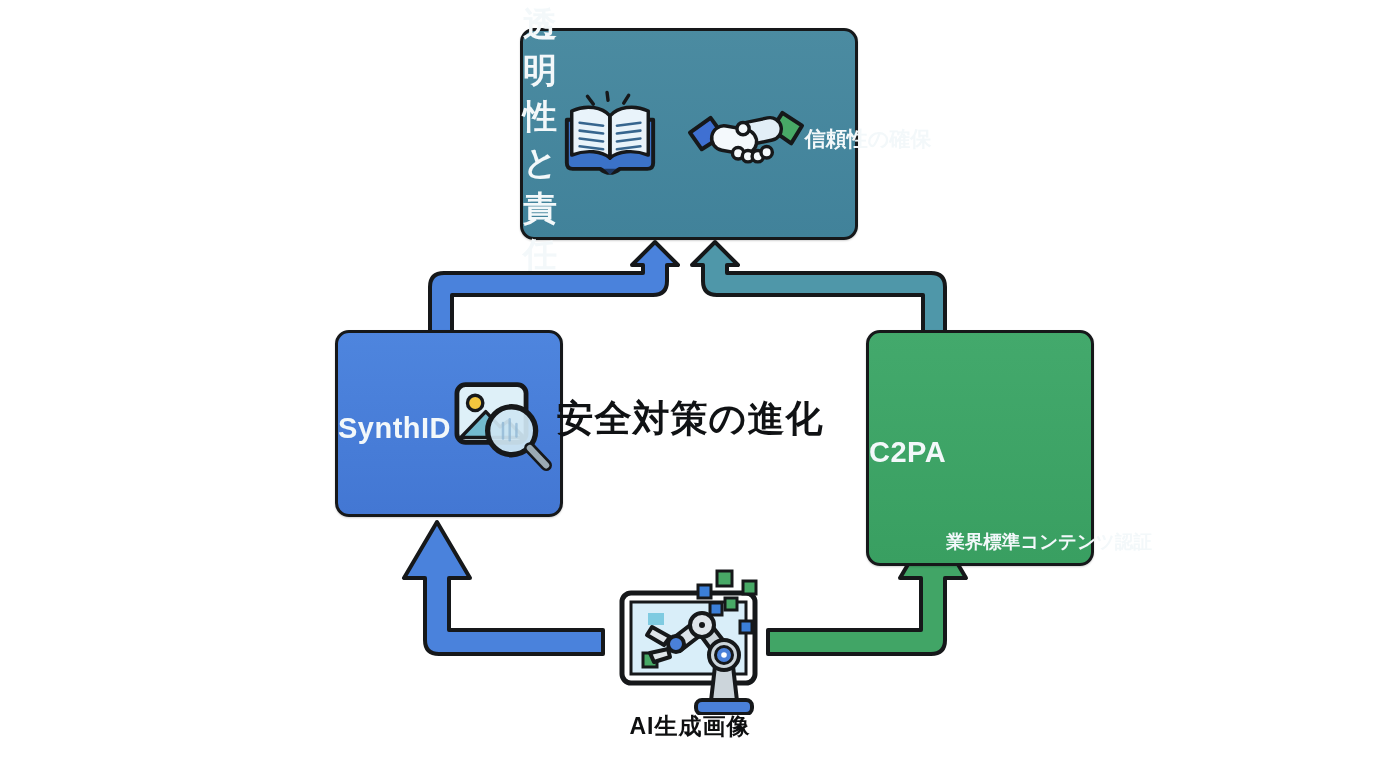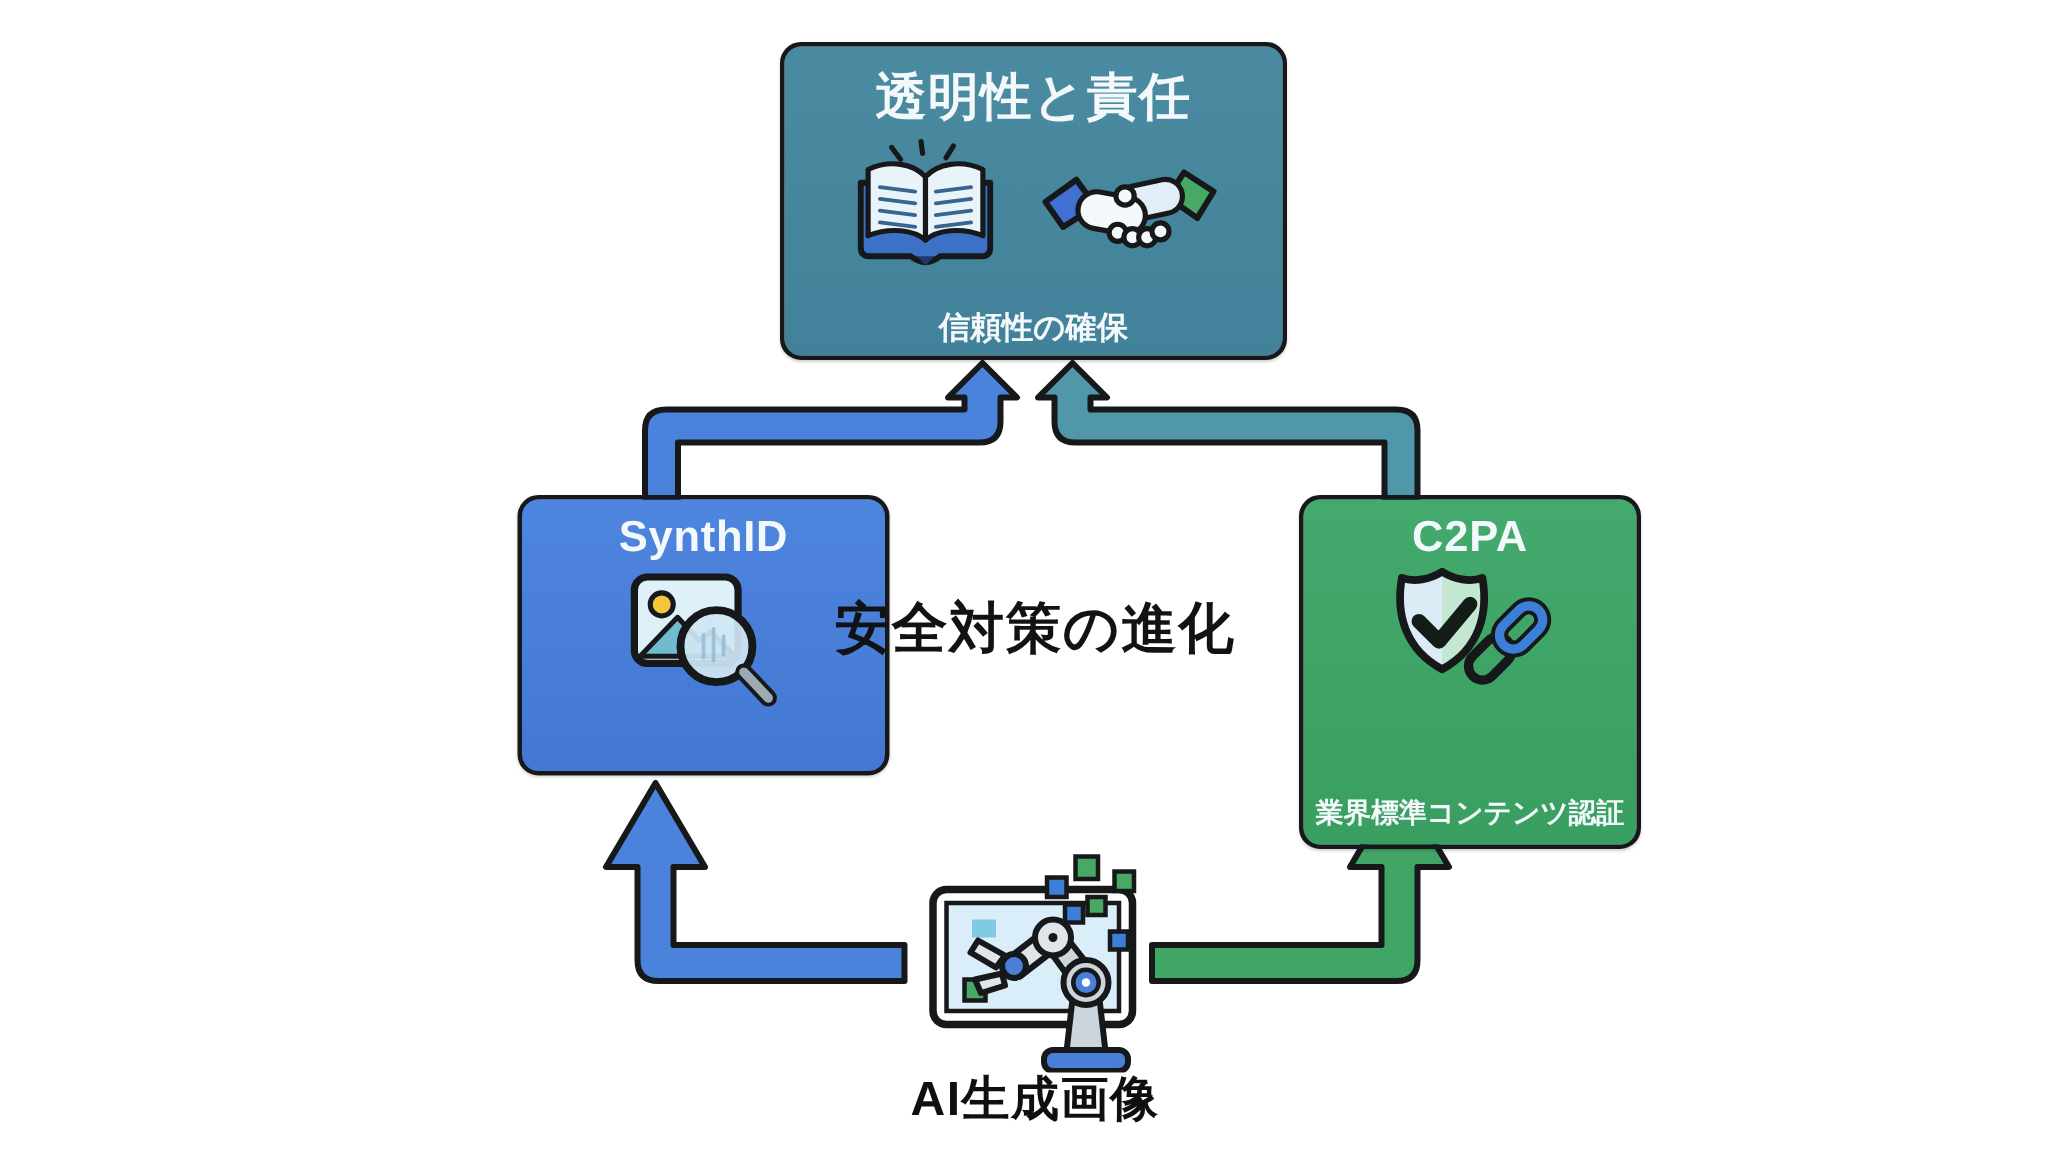--- a/index.html
+++ b/index.html
@@ -1,36 +1,36 @@
 <!DOCTYPE html>
 <html><head>
 <meta charset="utf-8">
 <style>
   html,body{margin:0;padding:0;background:#ffffff;}
   .canvas{position:relative;width:1376px;height:768px;background:#ffffff;overflow:hidden;
           font-family:"Liberation Sans","DejaVu Sans",sans-serif;}
   svg{display:block;}
   .arrow-layer{position:absolute;left:0;top:0;}
   .box{position:absolute;border:3.5px solid #16181a;border-radius:14px;box-sizing:border-box;
-       display:flex;flex-direction:column;align-items:center;color:#f3f8fa;
+       display:flex;flex-direction:row;align-items:center;color:#f3f8fa;
        box-shadow:0 1px 2px rgba(0,0,0,.18);}
   .top-box{left:520px;top:28px;width:338px;height:212px;background:linear-gradient(180deg,#4b8ba1,#41829a);}
-  .left-box{left:345px;top:330px;width:248px;height:187px;background:linear-gradient(180deg,#4e85de,#4377d3);}
+  .left-box{left:335px;top:330px;width:228px;height:187px;background:linear-gradient(180deg,#4e85de,#4377d3);}
   .right-box{left:822px;top:330px;width:228px;height:236px;background:linear-gradient(180deg,#43a96c,#399f61);margin-left:44px;}
   .box-title-lg{font-size:34px;font-weight:800;margin-top:11px;letter-spacing:1px;}
   .box-title-md{font-size:29px;font-weight:800;margin-top:9px;letter-spacing:.5px;}
   .box-sub{font-weight:700;margin-top:auto;margin-bottom:9px;white-space:nowrap;}
   .sub-21{font-size:21px;margin-top:19px;}
   .sub-20{font-size:20px;}
   .sub-19{font-size:18.5px;}
   .icon-row{display:flex;align-items:center;gap:26px;margin-top:4px;}
   .center-label{position:absolute;left:498px;top:394px;width:384px;text-align:center;
                 font-size:37px;font-weight:800;color:#101214;letter-spacing:1px;}
   .bottom-label{position:absolute;left:558px;top:711px;width:264px;text-align:center;
-                font-size:32px;font-weight:800;color:#0e0f10;letter-spacing:1px;}
+                font-size:23px;font-weight:800;color:#0e0f10;letter-spacing:1px;}
   .robot-wrap{position:absolute;left:600px;top:563px;width:180px;height:152px;}
 </style>
 </head>
 <body>
 
 <div class="canvas">
 
   <svg class="arrow-layer" width="1376" height="768" viewBox="0 0 1376 768">
 
     <path stroke="#16181a" stroke-width="4" stroke-linejoin="round" d="M430,332 L430,287 Q430,273 444,273 L643,273 L643,265 L632,265 L655,242 L678,265 L667,265 L667,281 Q667,295 653,295 L452,295 L452,332 Z" fill="#4a82dc"></path>

